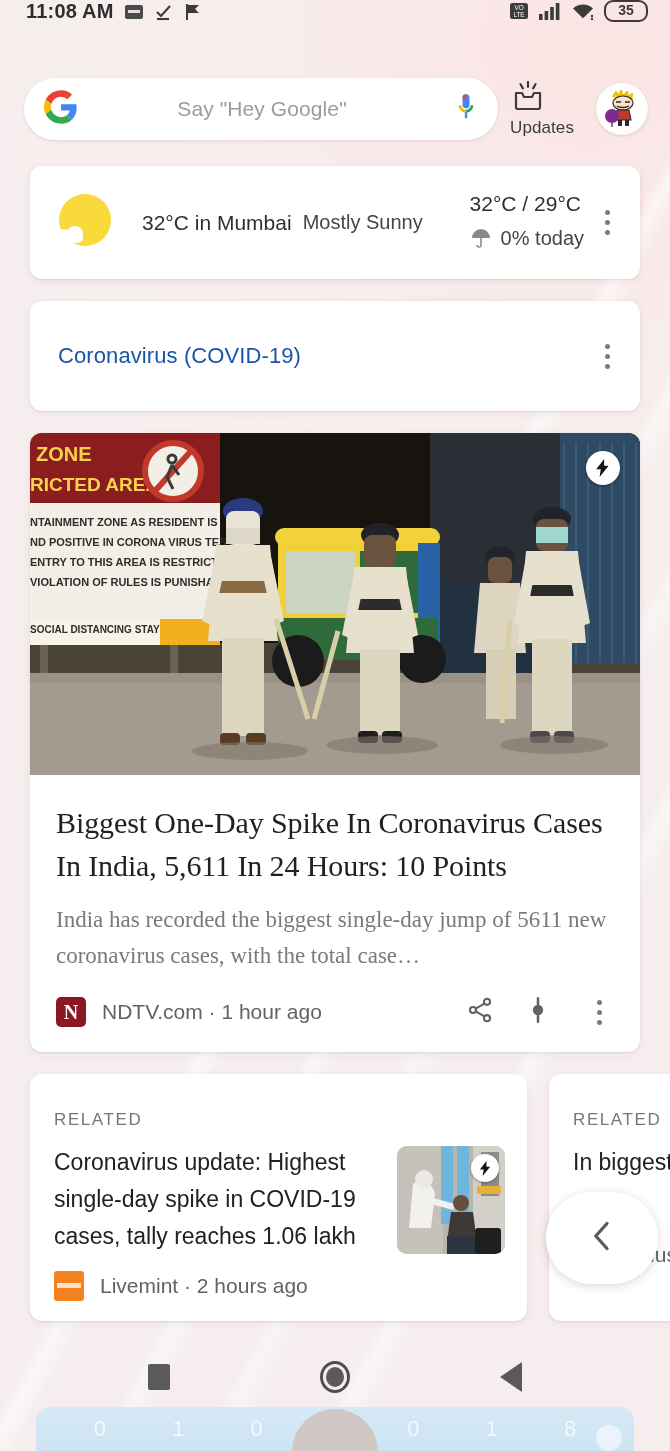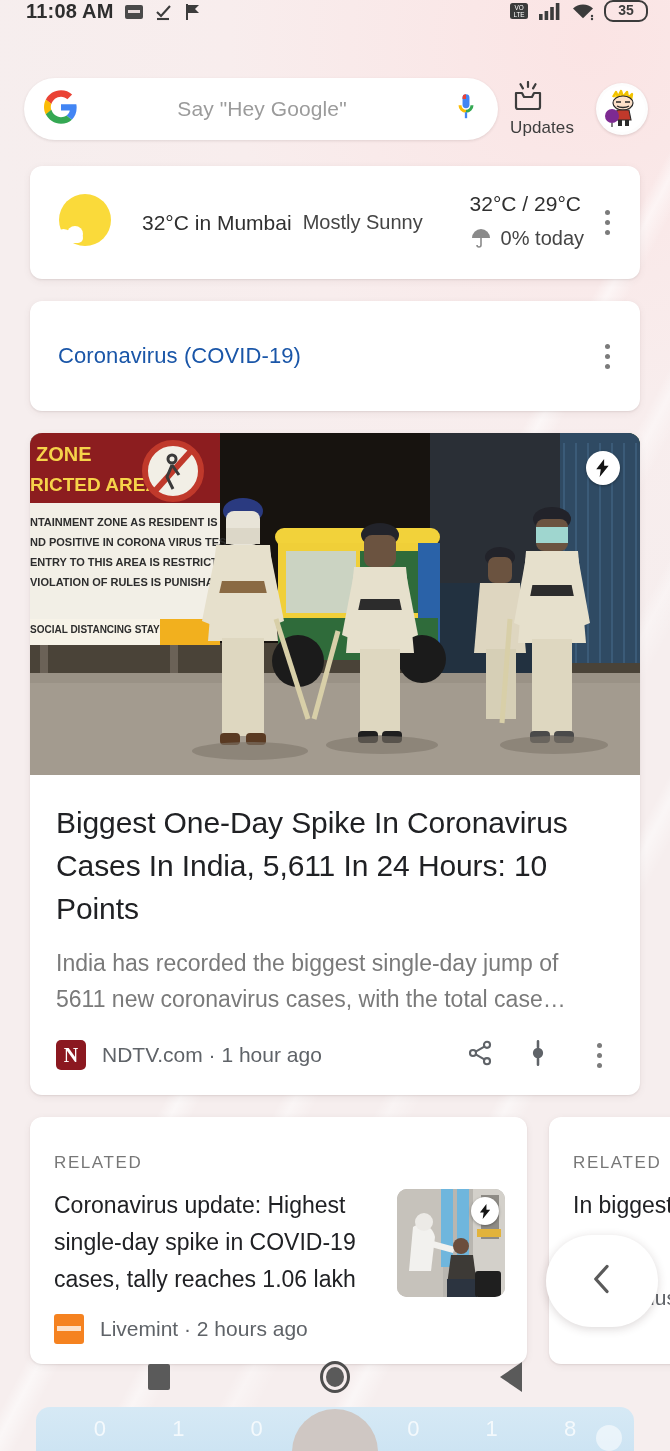--- a/index.html
+++ b/index.html
@@ -118,21 +118,21 @@
 
   
   .article-card { margin-top: 22px; }
   .hero { position: relative; height: 342px; overflow: hidden; background: #15803d; }
   .amp-badge {
     position: absolute; width: 34px; height: 34px; border-radius: 50%;
     background: #fff; display: flex; align-items: center; justify-content: center;
     box-shadow: 0 1px 3px rgba(0,0,0,.35);
   }
   .hero .amp-badge { right: 20px; top: 18px; }
-  .article-body { padding: 26px 26px 0 26px; }
+  .article-body { padding: 26px 26px 0 26px; font-family: Liberation Serif, serif; }
   .article-title { font-size: 30px; line-height: 43px; color: #202124; font-weight: 400; letter-spacing: -.1px; }
   .article-snippet { margin-top: 15px; font-size: 23px; line-height: 36px; color: #7a7a7a; }
   .article-meta { display: flex; align-items: center; padding: 22px 20px 24px 26px; }
   .src-logo { width: 30px; height: 30px; border-radius: 5px; flex: none; display: flex; align-items: center; justify-content: center; }
   .ndtv-logo { background: #8b1820; color: #fff; font-weight: 700; font-size: 20px; font-family: "Liberation Serif", serif; }
   .src-text { margin-left: 16px; font-size: 21px; color: #5f6368; }
   .meta-actions { margin-left: auto; display: flex; align-items: center; gap: 30px; padding-right: 4px; }
 
   
   .related-row { position: relative; margin-top: 22px; display: flex; gap: 22px; }

